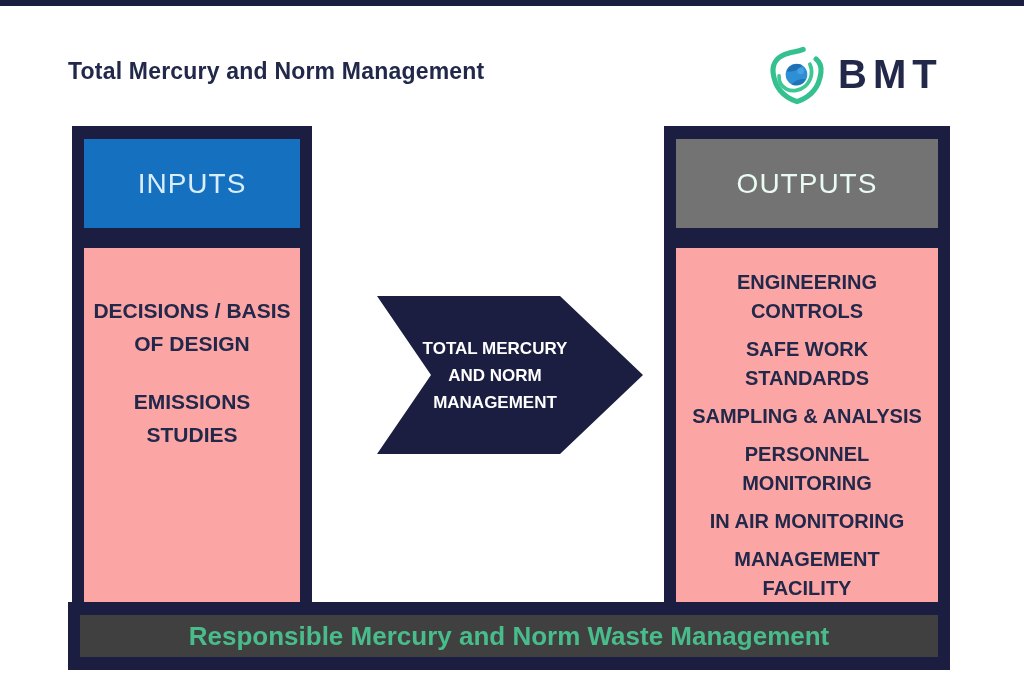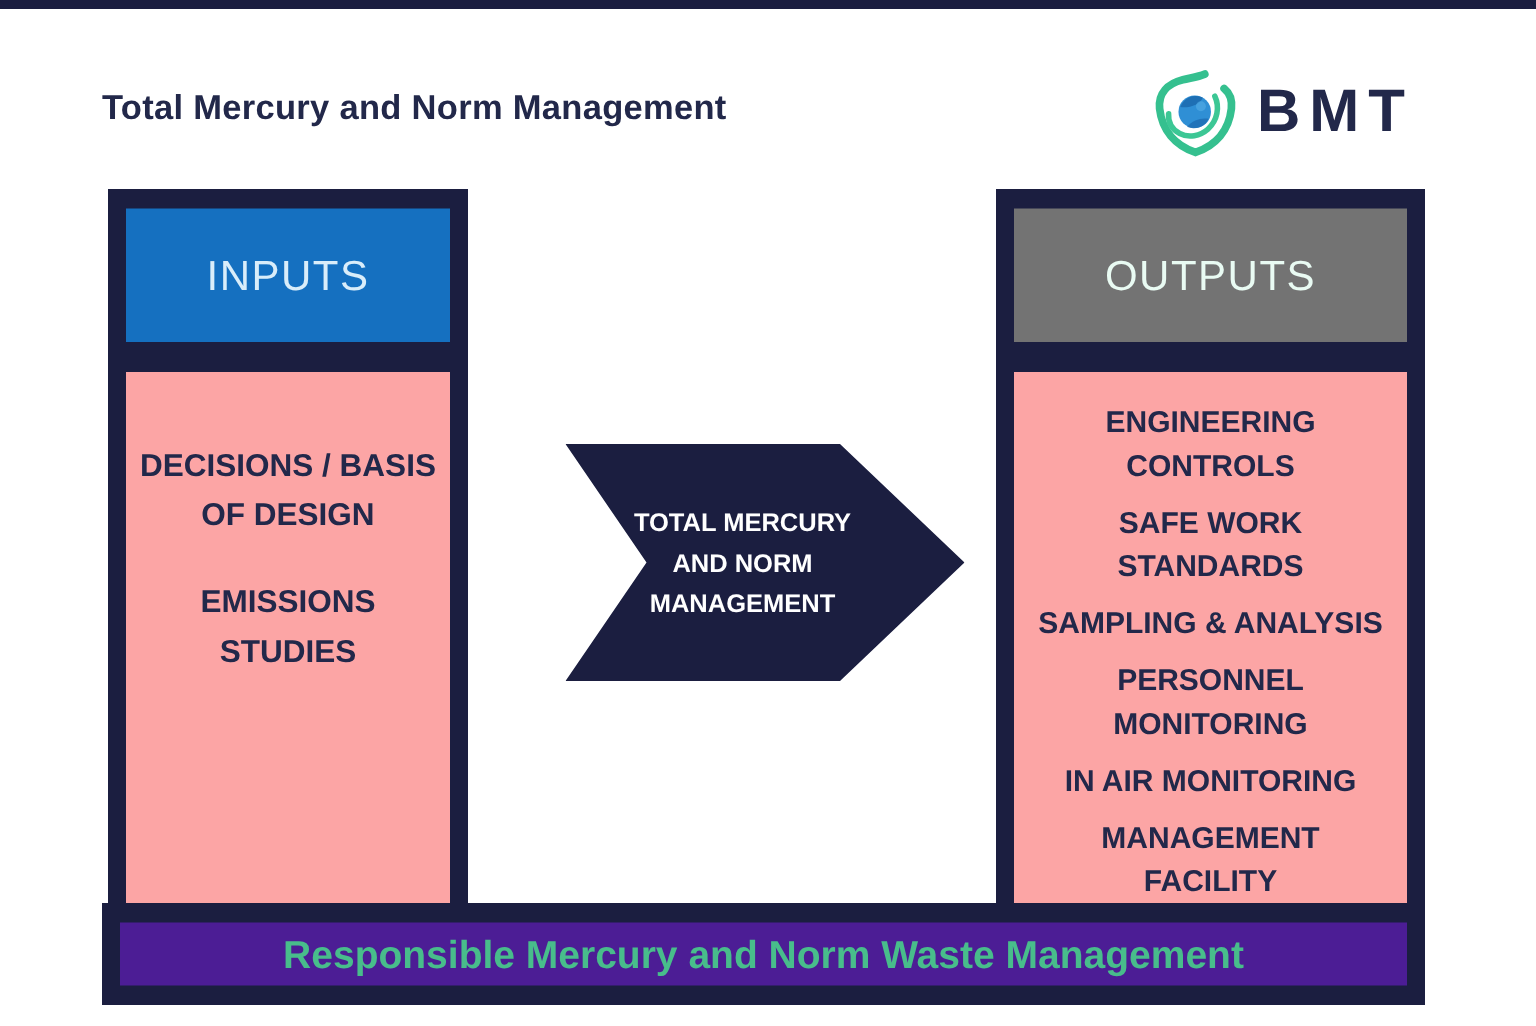--- a/index.html
+++ b/index.html
@@ -98,21 +98,21 @@
 
   .footer-banner {
     position: absolute;
     left: 68px; top: 602px;
     width: 882px; height: 68px;
     background: #1b1e40;
   }
   .footer-banner-inner {
     position: absolute;
     left: 12px; right: 12px; top: 13px; bottom: 13px;
-    background: #4c1d95;
+    background: #404040;
     display: flex; align-items: center; justify-content: center;
   }
   .footer-banner-text {
     font-size: 26px;
     font-weight: 600;
     color: #48bd8b;
     white-space: nowrap;
   }
 </style>
 </head>

